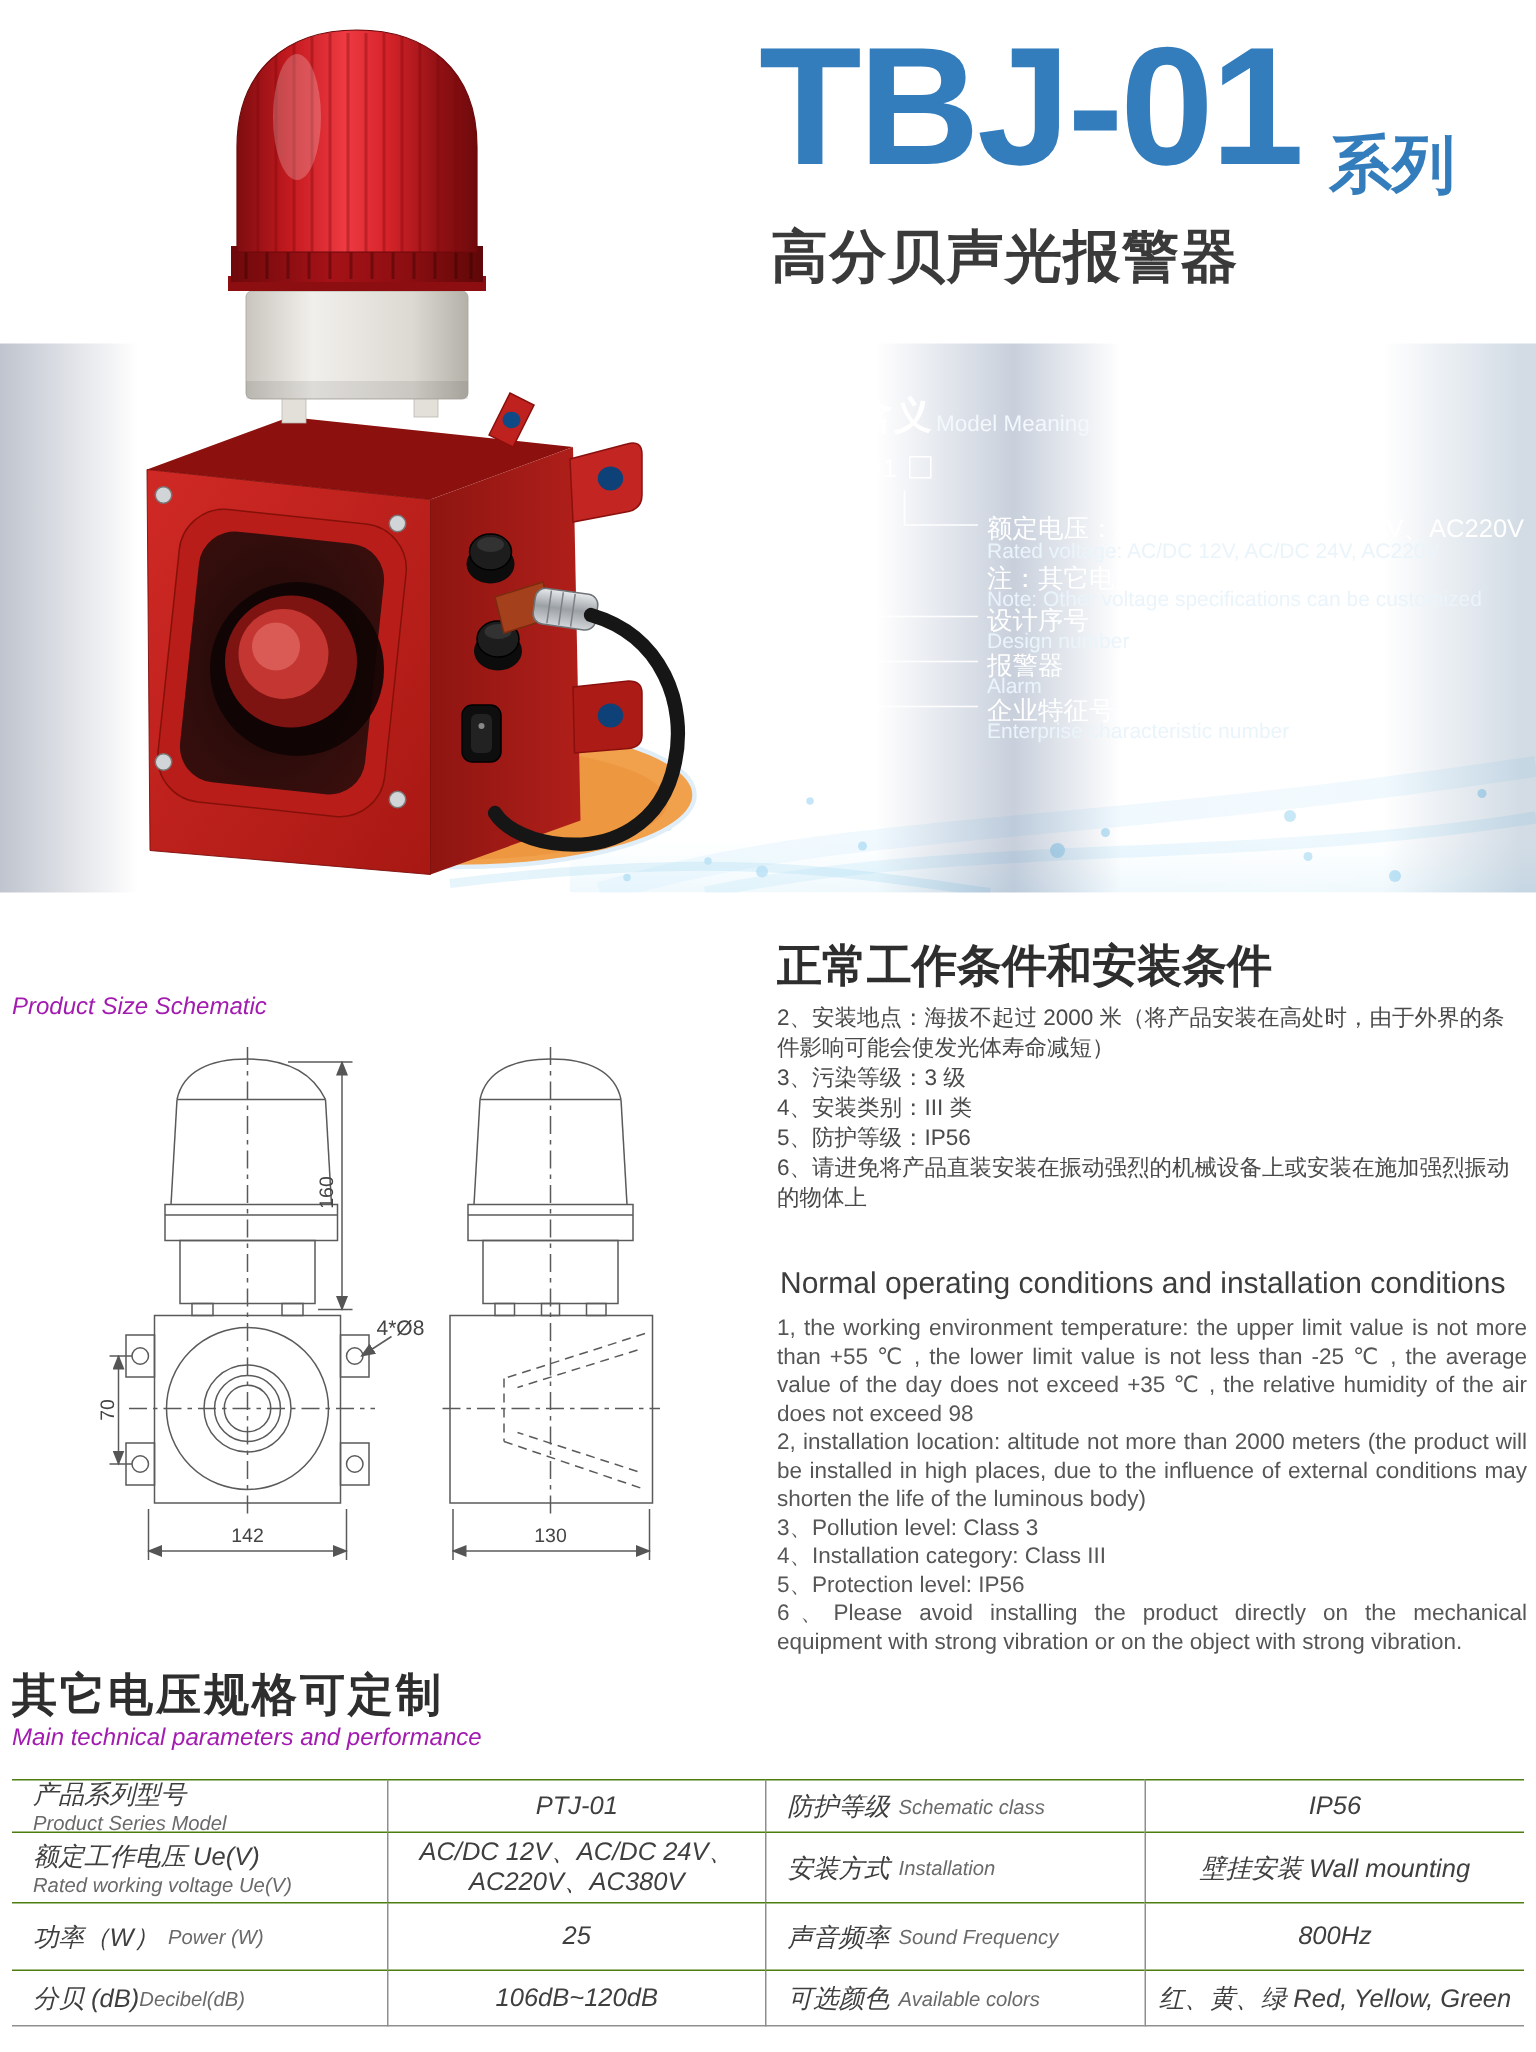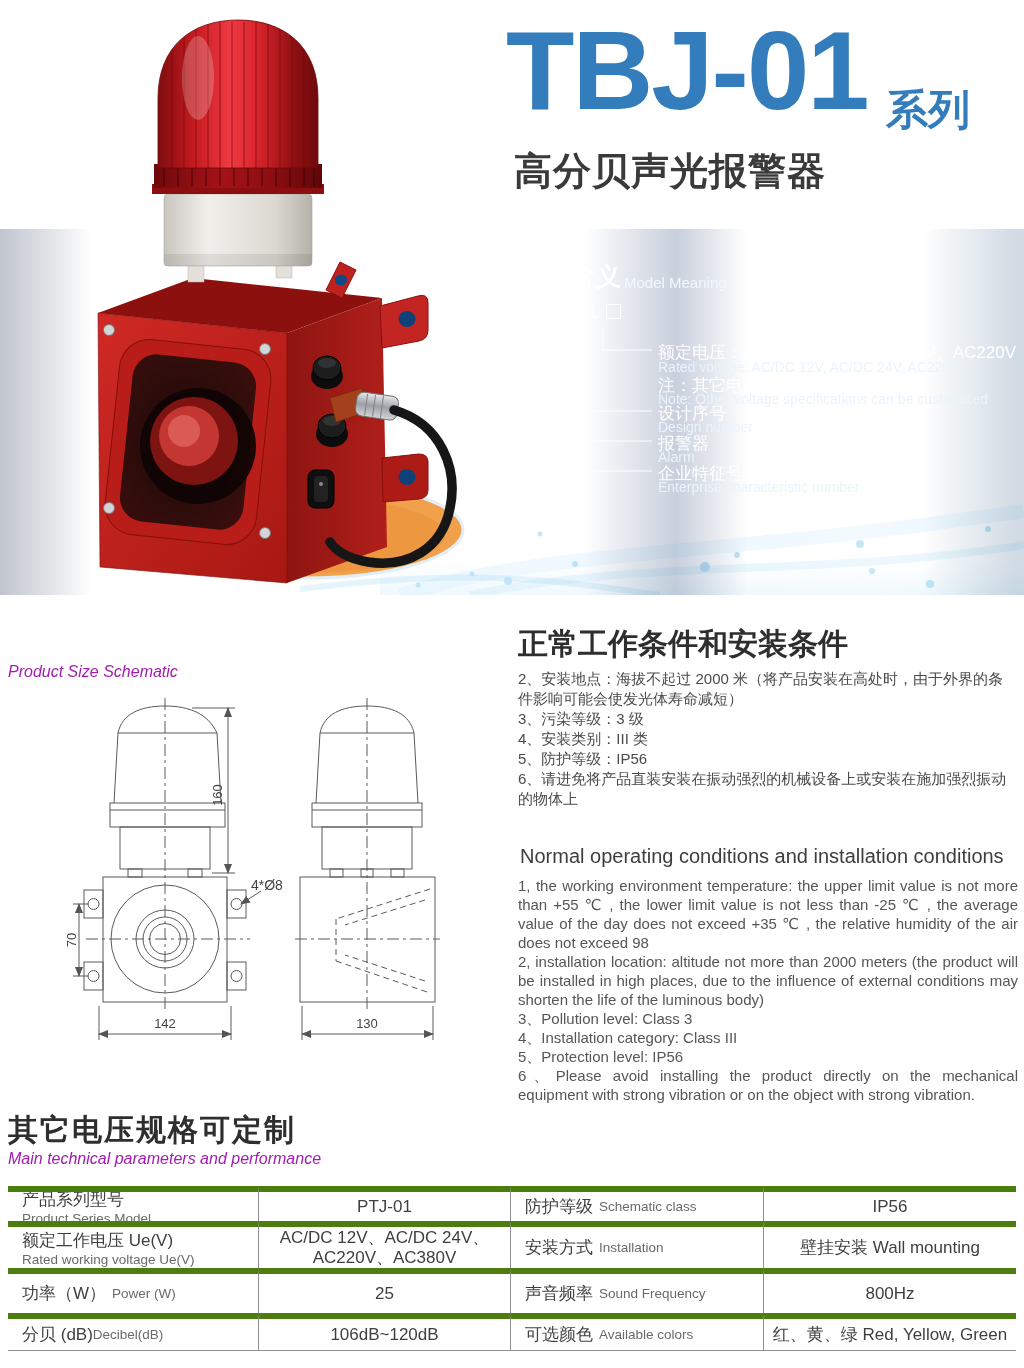--- a/index.html
+++ b/index.html
@@ -32,21 +32,21 @@
   .h-cn{font-weight:bold;color:#2e2e2e;}
   .h-en{color:#a21caf;font-style:italic;}
   
   .cn-list{left:518px;top:669px;width:500px;font-size:15px;line-height:20px;color:#4a4a4a;}
   .cn-list p{margin:0;}
   .en-list{left:518px;top:876px;width:500px;font-size:15px;line-height:19px;color:#565656;text-align:justify;}
   .en-list p{margin:0;}
   
   .spec-table{position:absolute;left:8px;top:1186px;width:1008px;display:grid;
     grid-template-columns:250px 252px 253px 253px;grid-template-rows:35px 47px 45px 38px;}
-  .cell{display:flex;align-items:center;border-top:6px solid #4d7c0f;overflow:hidden;}
+  .cell{display:flex;align-items:center;border-top:1px solid #4d7c0f;overflow:hidden;font-style:italic;}
   .cell.bb{border-bottom:1px solid #8f8f8f;}
   .cell.bl{border-left:1px solid #8f8f8f;}
   .cell.lab{padding-left:14px;}
   .cell.stack{flex-direction:column;align-items:flex-start;justify-content:center;}
   .cell.val{justify-content:center;text-align:center;}
   .t-cn{font-size:17px;color:#3f3f3f;}
   .t-en{font-size:13.5px;color:#6a6a6a;}
   .cell.inline .t-en{margin-left:6px;}
   .t-val{font-size:17px;color:#3f3f3f;}
   .pre{white-space:pre-line;line-height:20px;}

